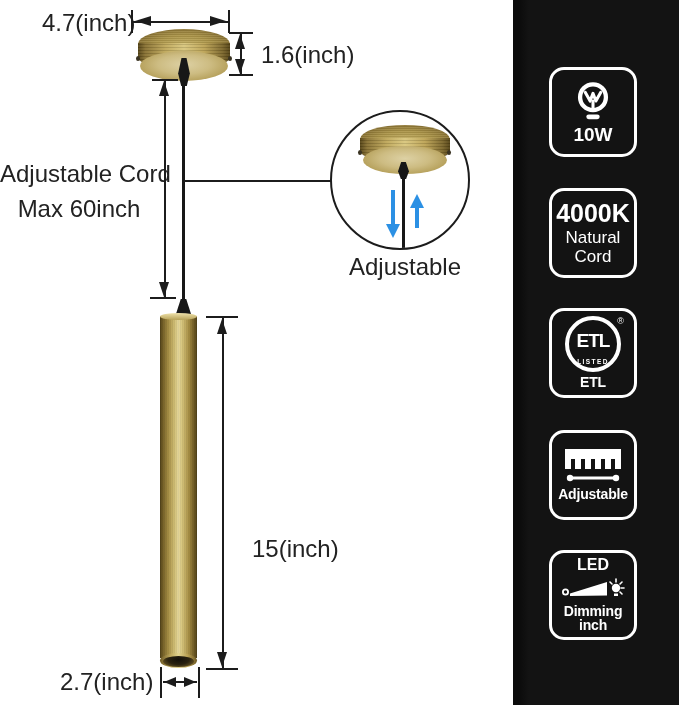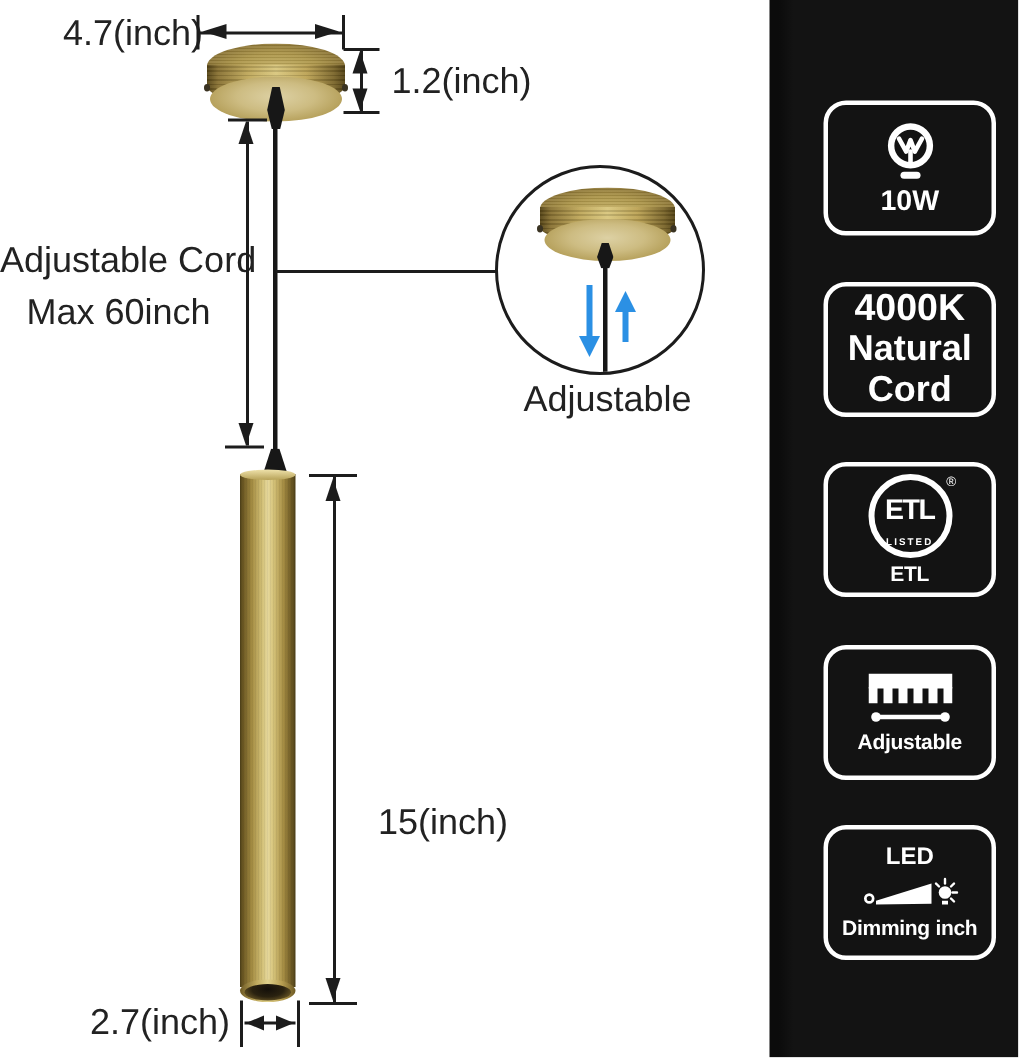--- a/index.html
+++ b/index.html
@@ -63,30 +63,30 @@
            border:2px solid #1c1c1c; border-radius:50%; background:#fff; overflow:hidden; }
   .b-arr-shaft { position:absolute; width:4px; background:#2b90e4; }
   .b-arr-head-down { position:absolute; width:0; height:0;
      border-left:7px solid transparent; border-right:7px solid transparent; border-top:14px solid #2b90e4; }
   .b-arr-head-up { position:absolute; width:0; height:0;
      border-left:7px solid transparent; border-right:7px solid transparent; border-bottom:14px solid #2b90e4; }
 
   
   .panel { position:absolute; left:513px; top:0; width:166px; height:705px;
            background:linear-gradient(90deg, #0b0b0b 0 6px, #131313 16px); }
-  .badge { position:absolute; left:36px; width:115px; height:90px;
+  .badge { position:absolute; left:36px; width:88px; height:90px;
            border:3px solid #ffffff; border-radius:15px;
            display:flex; flex-direction:column; align-items:center; justify-content:center;
            color:#ffffff; text-align:center; }
   .b-label      { font-weight:bold; color:#fff; line-height:1.05; }
   .b-label.lg   { font-size:19px; }
   .b-label.md   { font-size:16px; }
   .b-label.sm   { font-size:14px; letter-spacing:-0.2px; }
   .temp-line1 { font-size:25px; font-weight:bold; line-height:1.1; }
-  .temp-line2 { font-size:24px; font-weight:700; line-height:1.12; }
+  .temp-line2 { font-size:17px; font-weight:400; line-height:1.12; }
 
   .etl-circle { position:relative; width:56px; height:56px; border:4.5px solid #fff; border-radius:50%; }
   .etl-big { position:absolute; left:0; right:0; top:10px; font-size:19px; font-weight:bold; letter-spacing:-1px; text-align:center; }
   .etl-listed { position:absolute; left:0; right:0; bottom:3px; font-size:6.5px; font-weight:bold; letter-spacing:1.4px; text-align:center; }
   .etl-reg { position:absolute; right:-7px; top:-4px; font-size:9px; }
 </style>
 </head>
 <body>
 
 <div class="stage">
@@ -105,21 +105,21 @@
   <div class="rim-outer" style="left:160px; top:653px; width:37px; height:15px;"></div>
   <div class="rim-inner" style="left:163px; top:656px; width:31px; height:11px;"></div>
 
   <div class="dim-label" style="left:42px; top:9px;">4.7(inch)</div>
   <div class="tick" style="left:131px; top:10px; width:2px; height:23px;"></div>
   <div class="tick" style="left:228px; top:10px; width:2px; height:23px;"></div>
   <div class="dline" style="left:133px; top:21px; width:95px; height:2px;"></div>
   <div class="arr left" style="left:135px; top:16px;"></div>
   <div class="arr right" style="left:210px; top:16px;"></div>
 
-  <div class="dim-label" style="left:261px; top:41px;">1.2(inch)</div>
+  <div class="dim-label" style="left:261px; top:41px;">1.6(inch)</div>
   <div class="tick" style="left:229px; top:32px; width:24px; height:2px;"></div>
   <div class="tick" style="left:229px; top:74px; width:24px; height:2px;"></div>
   <div class="dline" style="left:240px; top:34px; width:2px; height:40px;"></div>
   <div class="arr up" style="left:235px; top:34px;"></div>
   <div class="arr down" style="left:235px; top:59px;"></div>
 
   <div class="abs" style="left:0; top:160px; width:158px; text-align:center;">
     <div class="dim-label" style="position:static;">Adjustable Cord</div>
     <div class="dim-label" style="position:static; margin-top:7px;">Max 60inch</div>
   </div>

